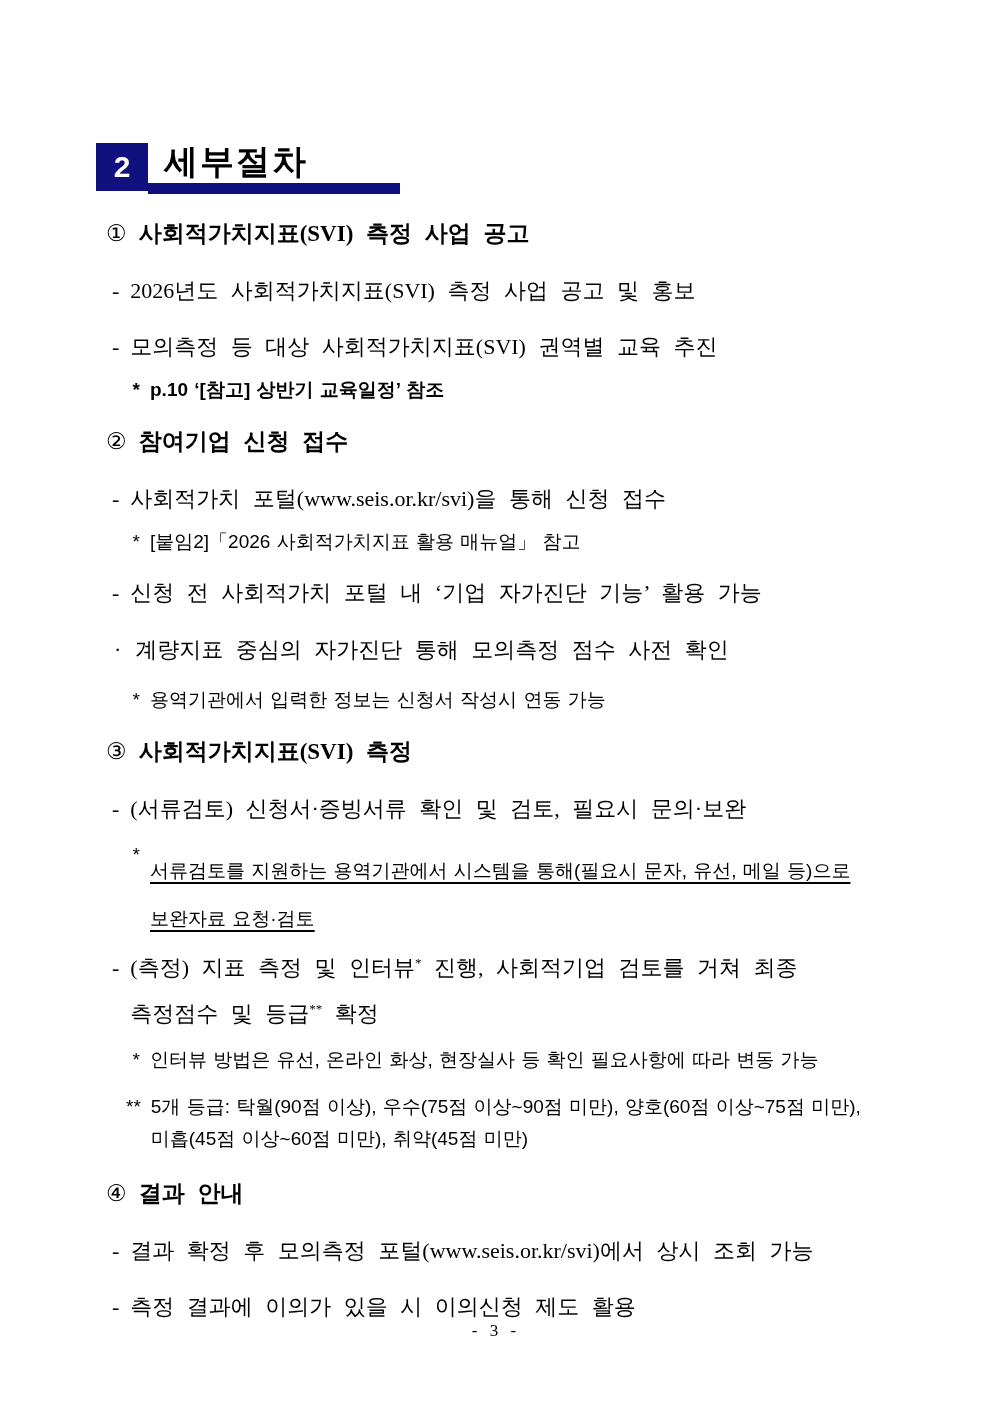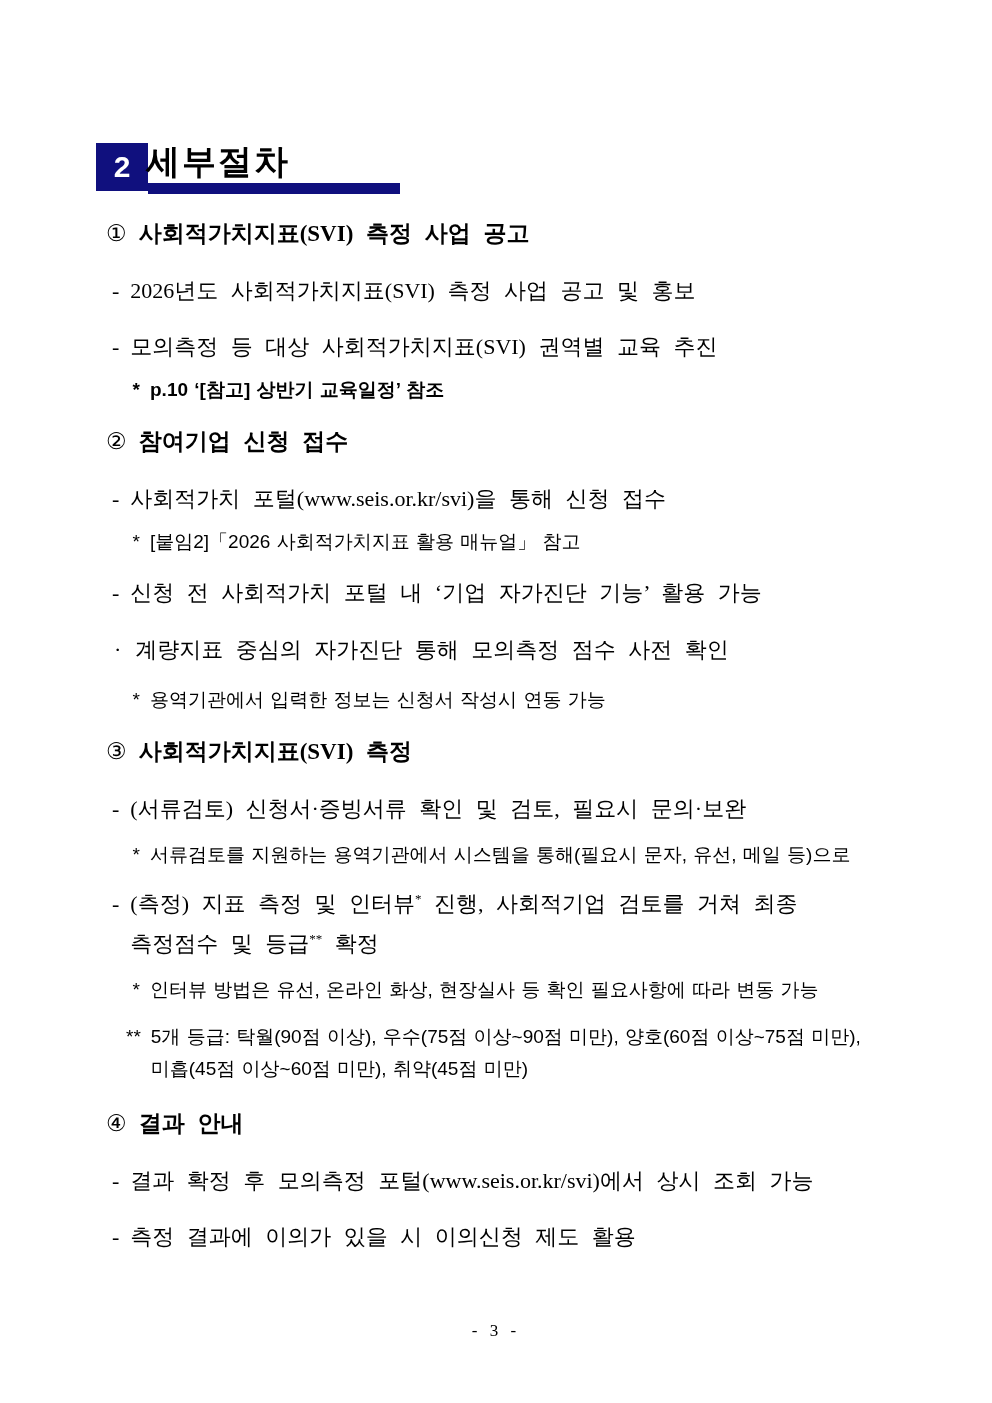--- a/index.html
+++ b/index.html
@@ -26,21 +26,21 @@
     font-family: "Liberation Sans", "DejaVu Sans", sans-serif;
     font-weight: bold; font-size: 30px;
     display: flex; align-items: center; justify-content: center;
   }
   .hdr-bar {
     position: absolute; left: 52px; bottom: -2px;
     width: 252px; height: 11px;
     background: var(--accent);
   }
   .hdr-title {
-    position: absolute; left: 50px; top: -4px;
+    position: absolute; left: 68px; top: -4px;
     font-family: "Liberation Sans", "DejaVu Sans", sans-serif;
     font-weight: bold; font-size: 34px; letter-spacing: 2px;
     color: #000;
   }
 
   
   .blk { display: flex; align-items: flex-start; }
   .marker { flex: 0 0 auto; }
   .body { flex: 1 1 auto; }
 
@@ -64,27 +64,27 @@
   .bullet .marker { margin-right: 14px; }
 
   .note {
     font-family: "Liberation Sans", "DejaVu Sans", sans-serif;
     font-size: 19px; line-height: 26px;
     margin: 0 0 24px 30px; word-spacing: 1px;
   }
   .note .marker { min-width: 14px; text-align: right; margin-right: 10px; white-space: nowrap; }
   .note.bold { font-weight: bold; }
   .note.tight { margin-bottom: 18px; }
-  .note .ul { text-decoration-thickness: 1.5px; text-underline-offset: 5px; }
+  .note .ul { text-decoration: underline; text-decoration-thickness: 1.5px; text-underline-offset: 5px; margin-top: 16px; }
   .note.wide { line-height: 32px; }
 
   .b { font-weight: normal; }
   .sup { font-size: 13px; vertical-align: super; line-height: 0; }
 
-  .twoline .line2 { margin-top: 10px; }
+  .twoline .line2 { margin-top: 16px; }
   .dash.twoline { line-height: 30px; margin-bottom: 18px; }
 
   .footer {
     position: absolute; left: 0; bottom: 62px; width: 100%;
     text-align: center; font-size: 17px; letter-spacing: 4px;
   }
 </style>
 </head>
 <body>
 
@@ -155,20 +155,21 @@
 
   <div class="blk dash tight">
     <span class="marker">-</span>
     <span class="body"><span class="b">(서류검토)</span><span> 신청서·증빙서류 확인 및 검토, 필요시 문의·보완</span></span>
   </div>
 
   <div class="blk note wide tight">
     <span class="marker">*</span>
     <span class="body">
       <div class="ul">서류검토를 지원하는 용역기관에서 시스템을 통해(필요시 문자, 유선, 메일 등)으로</div>
+      <div class="ul">보완자료 요청·검토</div>
     </span>
   </div>
 
   <div class="blk dash twoline">
     <span class="marker">-</span>
     <span class="body">
       <div><span class="b">(측정)</span><span> 지표 측정 및 인터뷰</span><span class="sup">*</span><span> 진행, 사회적기업 검토를 거쳐 최종</span></div>
       <div class="line2"><span>측정점수 및 등급</span><span class="sup">**</span><span> 확정</span></div>
     </span>
   </div>

